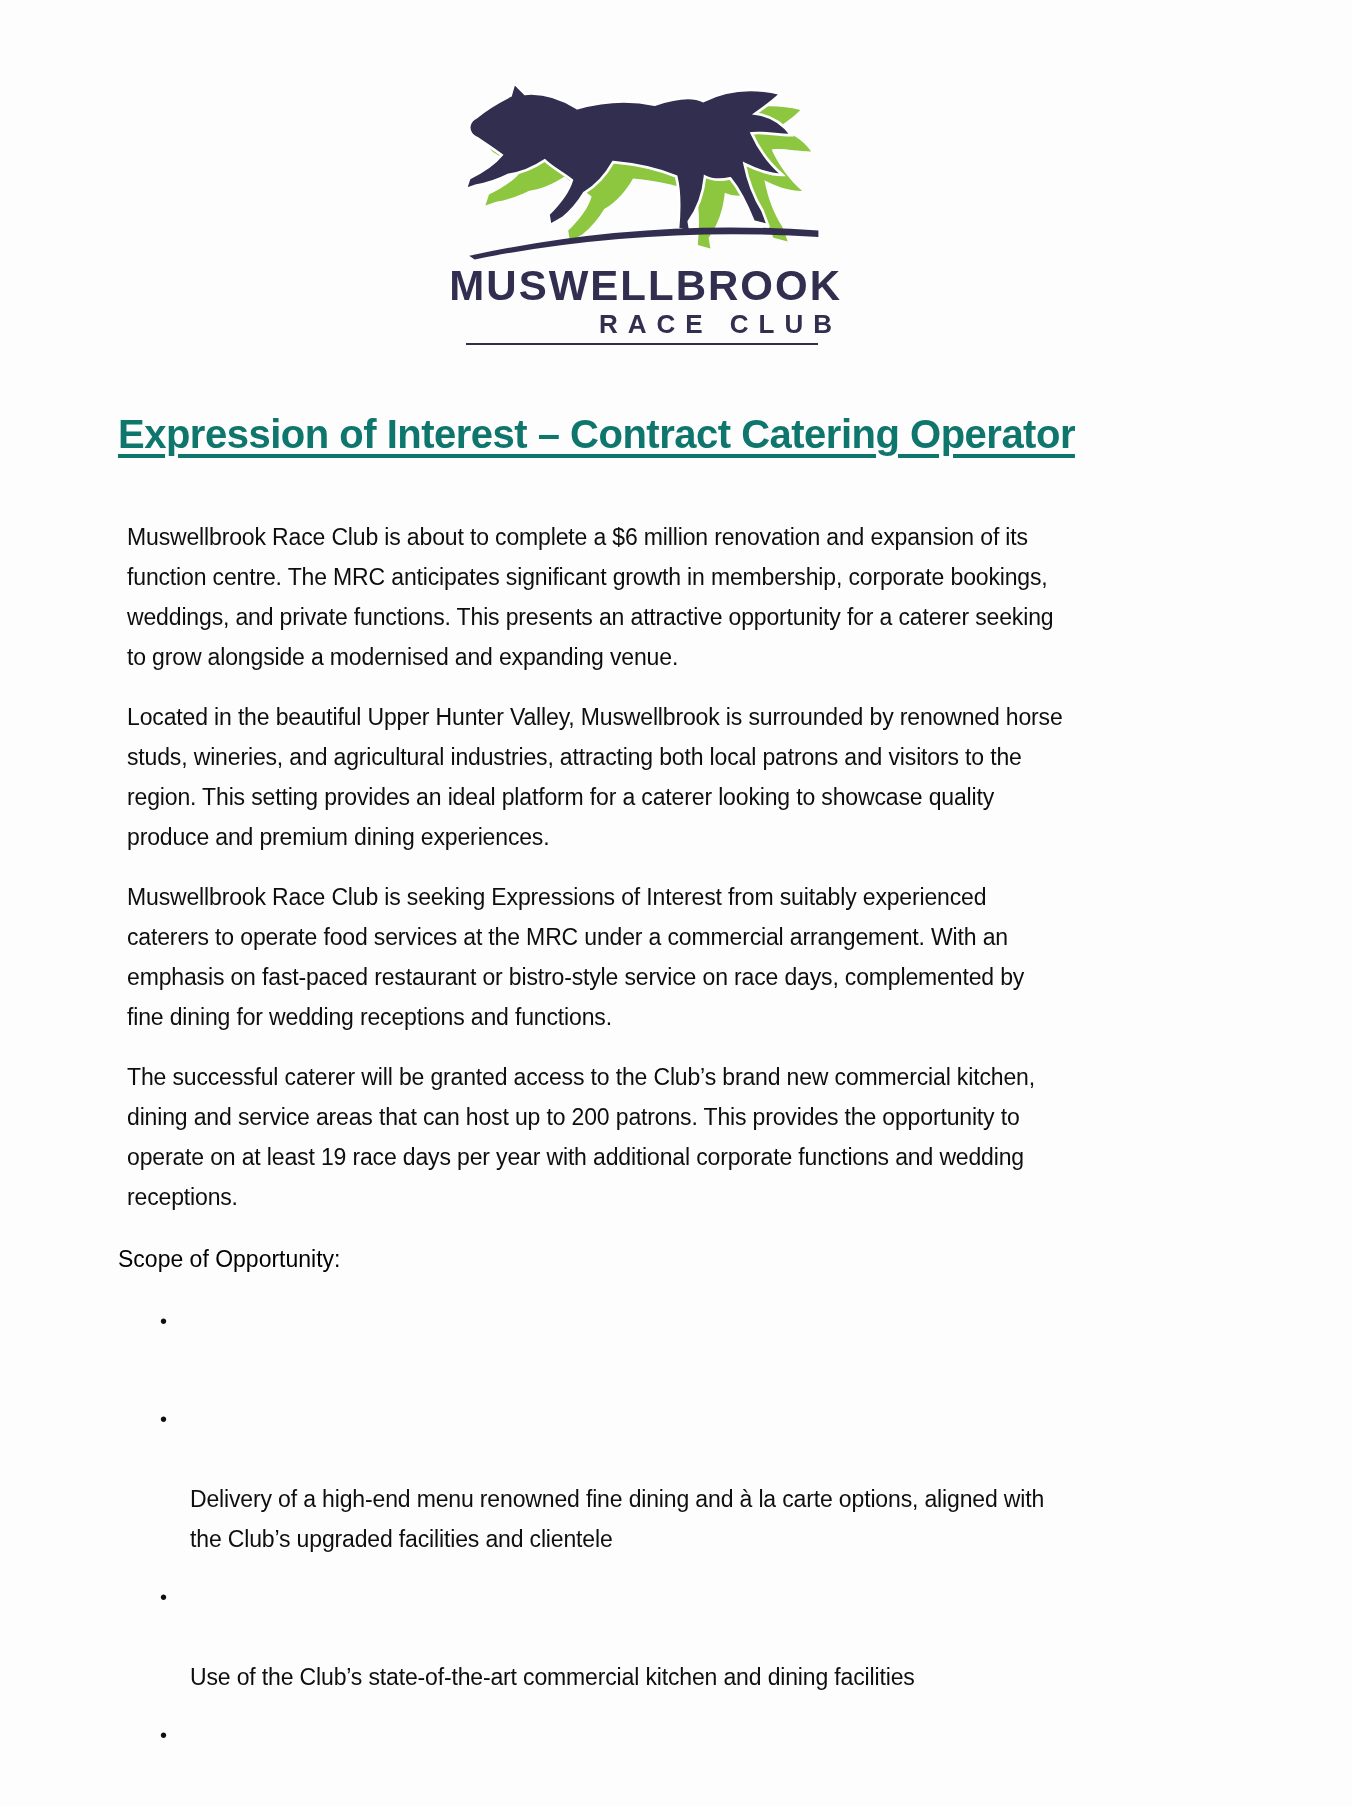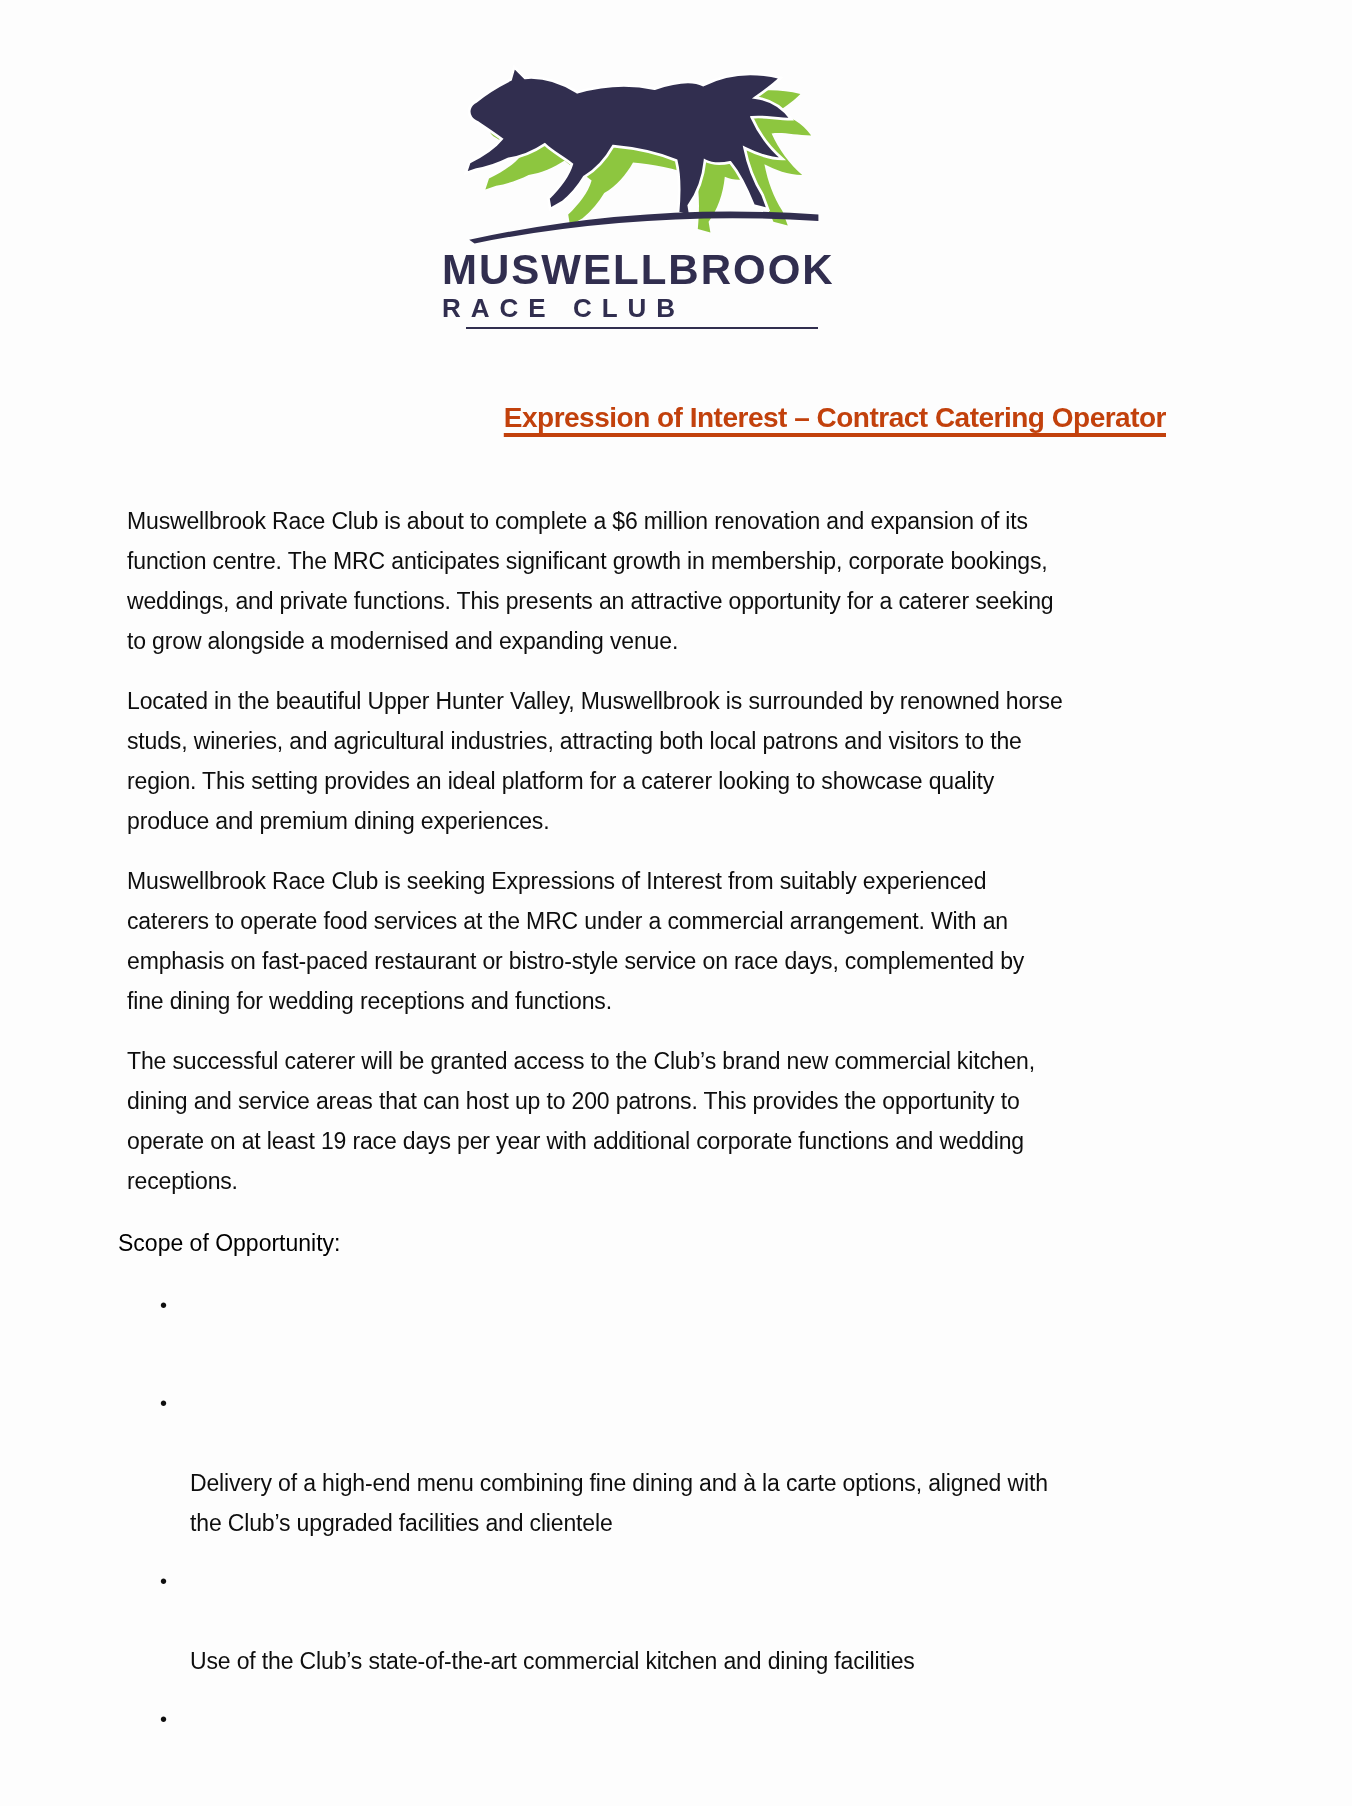--- a/index.html
+++ b/index.html
@@ -18,22 +18,22 @@
   }
   .page{
     width:1352px;height:1806px;
     padding:40px 186px 0 118px;
   }
   .column{width:1048px;}
 
   
   .logo{
     width:400px;
-    margin:0 auto;
-    text-align:left;
+    margin:16px auto;
+    text-align:right;
   }
   .logo svg{display:block;margin:0 auto;}
   .brand-name{
     font-size:42px;
     line-height:46px;
     font-weight:700;
     letter-spacing:2px;
     color:var(--navy);
     white-space:nowrap;
   }
@@ -48,26 +48,26 @@
   .logo-rule{
     width:352px;
     height:2px;
     background:var(--navy);
     margin:4px auto 0 auto;
   }
 
   
   h1.doc-title{
     margin:64px 0 0 0;
-    text-align:right;
-    font-size:28px;
+    text-align:left;
+    font-size:40px;
     line-height:50px;
     font-weight:700;
     letter-spacing:-0.5px;
-    color:#c2410c;
+    color:#0f766e;
     text-decoration:underline;
     text-decoration-thickness:4px;
     text-underline-offset:6px;
     white-space:nowrap;
   }
 
   
   .content{margin-top:58px;}
   .content p{
     margin:0 0 20px 9px;
@@ -181,21 +181,21 @@
 receptions.</p>
 
       <h2 class="scope-heading">Scope of Opportunity:</h2>
 
       <ul class="scope-list">
         <li>
           <span class="bullet-marker">•</span>
         </li>
         <li>
           <span class="bullet-marker">•</span>
-          <span>Delivery of a high-end menu combining fine dining and à la carte options, aligned with
+          <span>Delivery of a high-end menu renowned fine dining and à la carte options, aligned with
 the Club’s upgraded facilities and clientele</span>
         </li>
         <li>
           <span class="bullet-marker">•</span>
           <span>Use of the Club’s state-of-the-art commercial kitchen and dining facilities</span>
         </li>
         <li>
           <span class="bullet-marker">•</span>
           
         </li>

